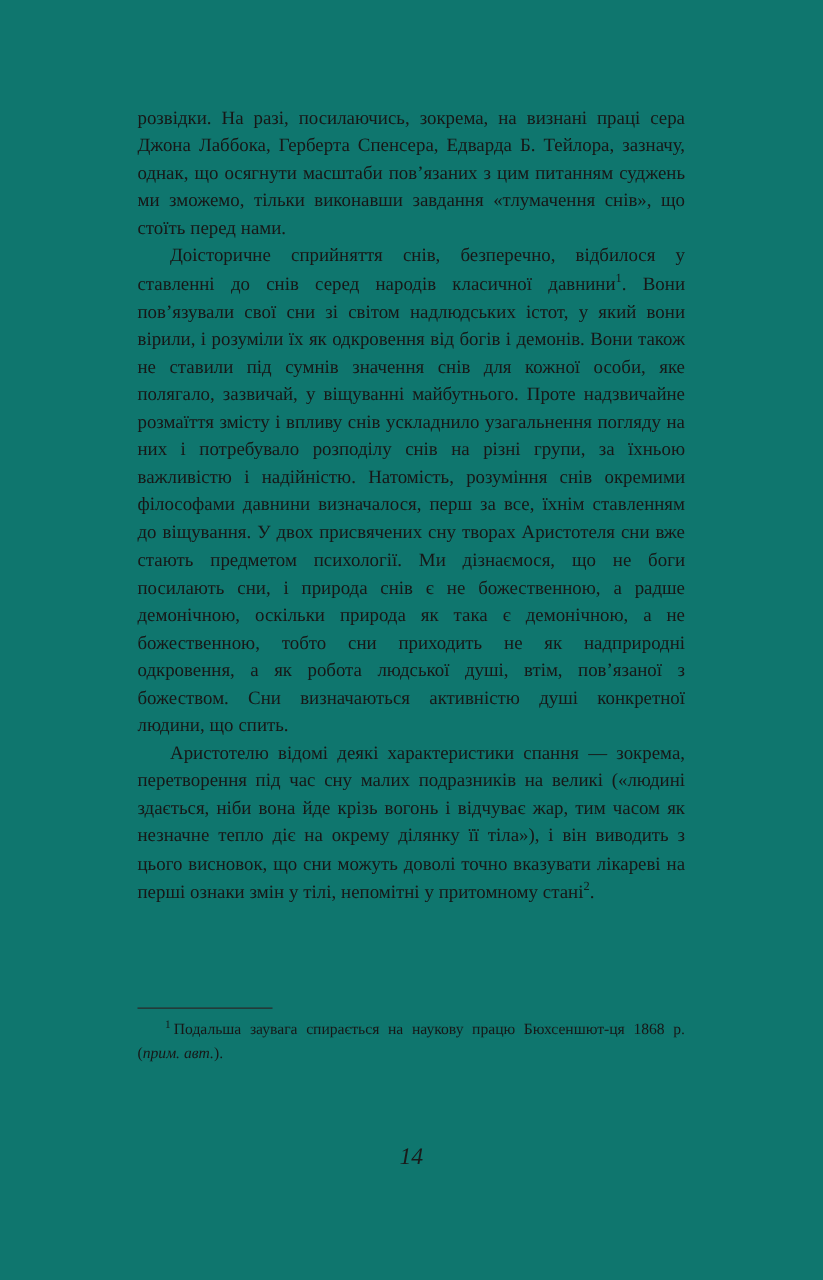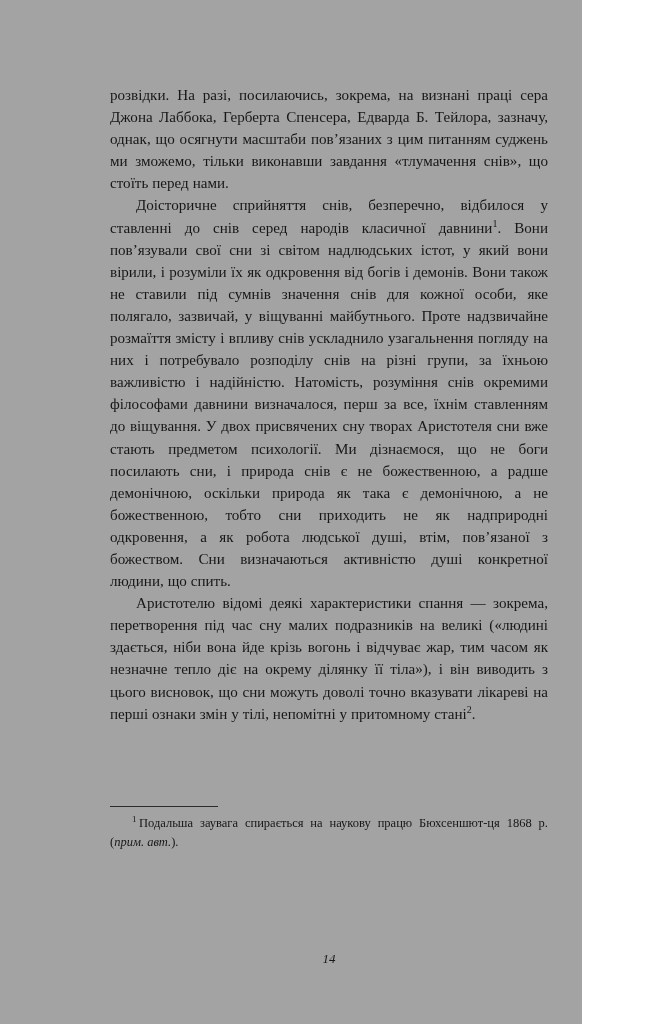--- a/index.html
+++ b/index.html
@@ -12,23 +12,23 @@
     width: 658px;
     height: 1024px;
     overflow: hidden;
     font-family: "Liberation Serif", "DejaVu Serif", serif;
     color: #171717;
     position: relative;
   }
   .page {
     position: absolute;
     left: 0; top: 0;
-    width: 582px;
+    width: 658px;
     height: 1024px;
-    background: #a3a3a3;
+    background: #0f766e;
   }
   .textblock {
     position: absolute;
     left: 110px;
     top: 84px;
     width: 438px;
   }
   p.body {
     margin: 0;
     font-size: 15.1px;
@@ -79,24 +79,23 @@
     margin-right: 2.5px;
   }
   em.note {
   }
   .folio {
     position: absolute;
     left: 0;
     top: 915px;
     width: 658px;
     text-align: center;
-    font-size: 13px;
+    font-size: 19px;
     font-style: italic;
     color: #1a1a1a;
-    margin-top: 36px;
   }
 </style>
 </head>
 <body>
 
 <div class="page">
 
   <div class="textblock">
 
     <p class="body cont">розвідки. На разі, посилаючись, зокрема, на визнані праці сера Джона Лаббока, Герберта Спенсера, Едварда Б. Тейлора, зазначу, однак, що осягнути масштаби пов’язаних з цим питанням суджень ми зможемо, тільки виконавши завдання «тлумачення снів», що стоїть перед нами.</p>

